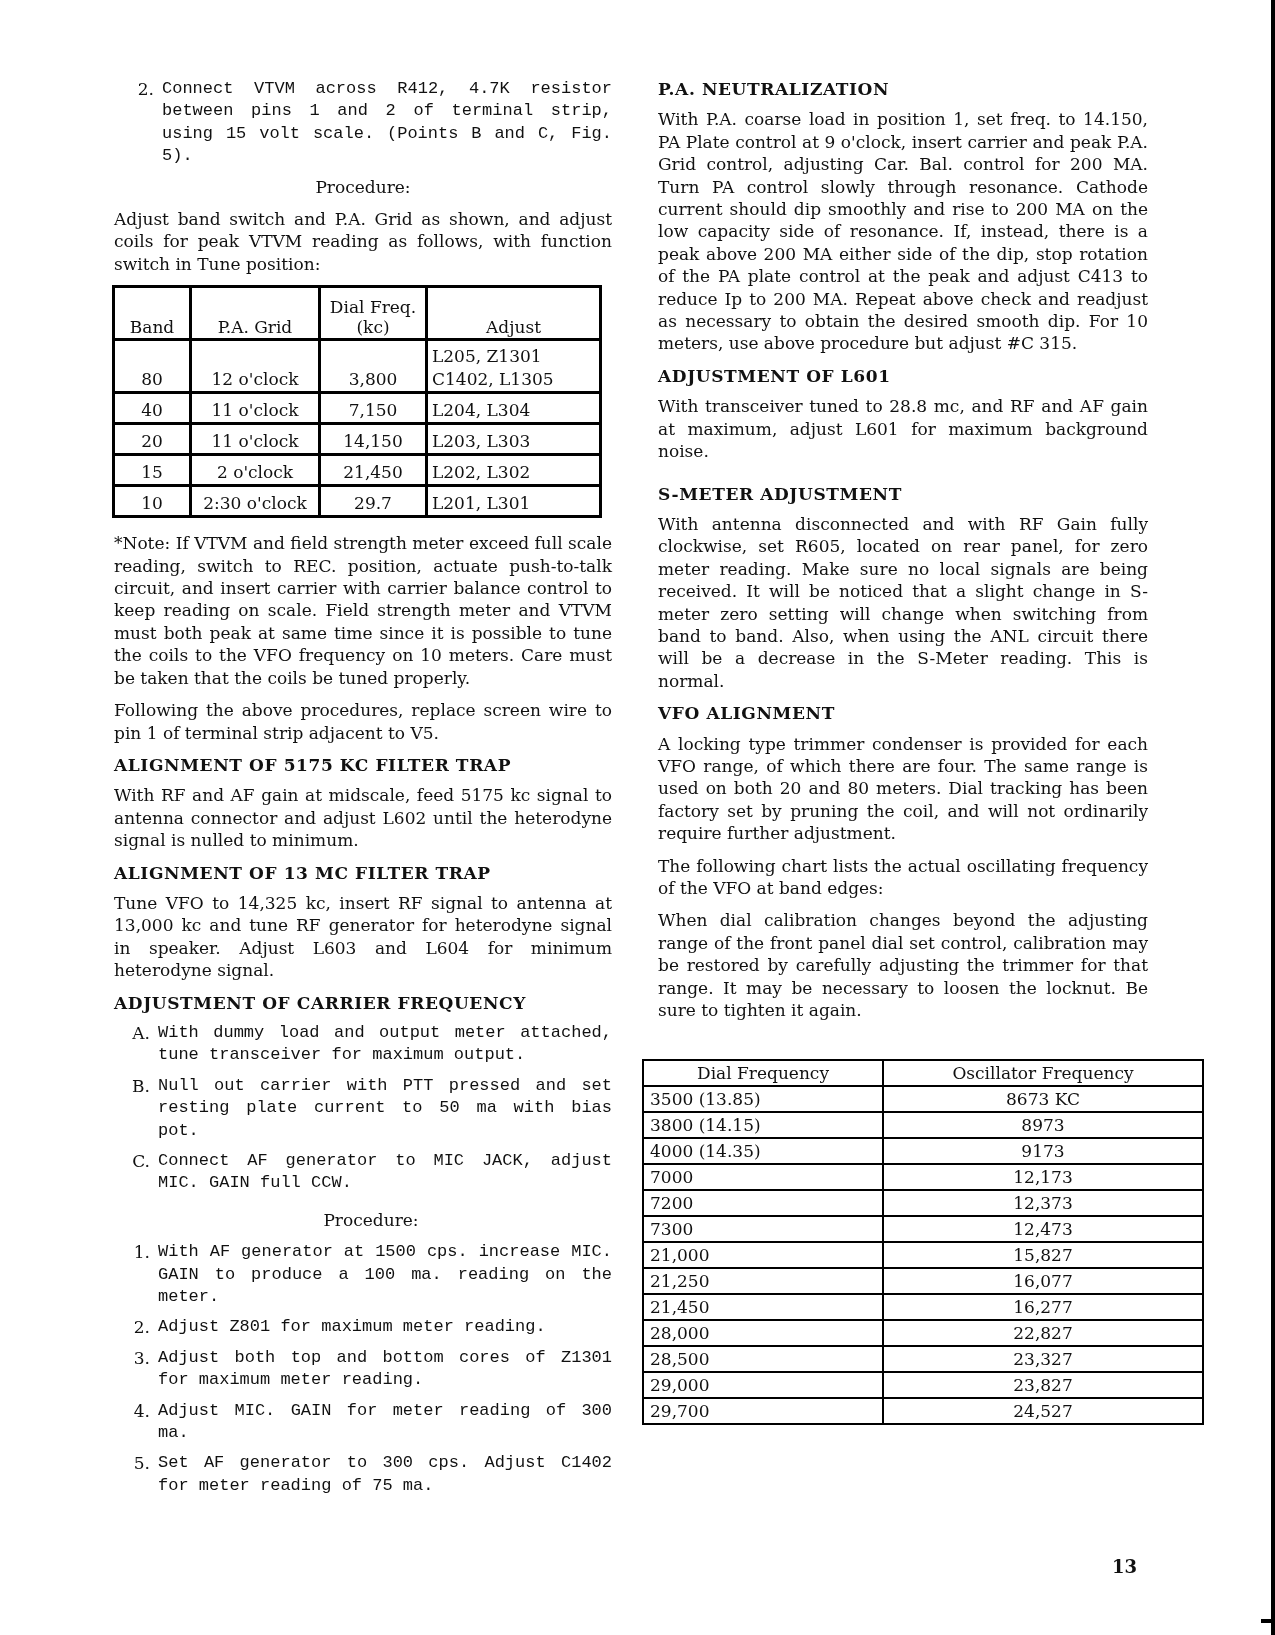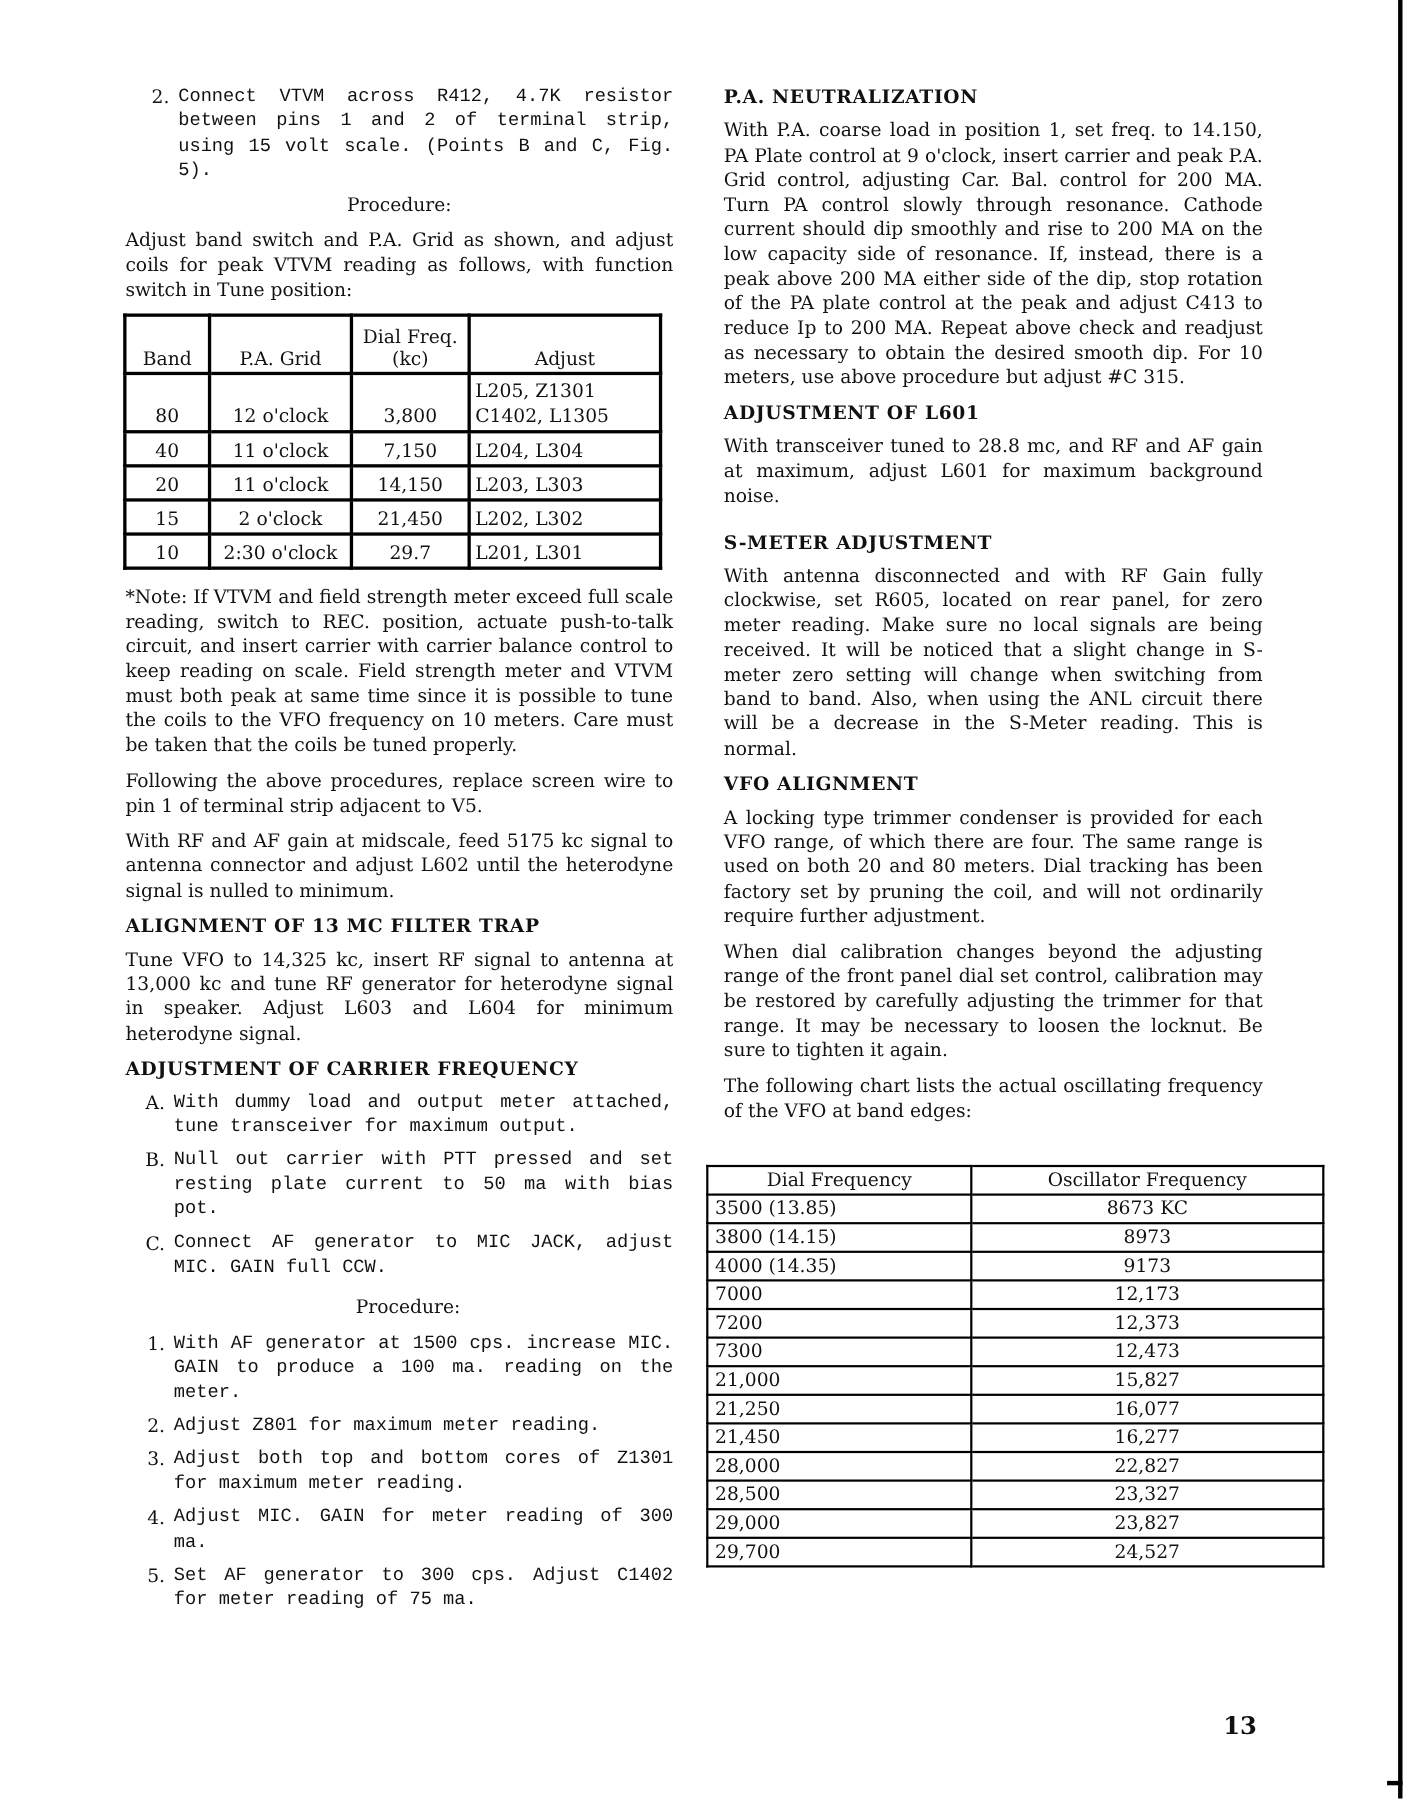--- a/index.html
+++ b/index.html
@@ -50,21 +50,21 @@
     font-size: 17px;
   }
   table.vfo td, table.vfo th {
     border: 2px solid #000; padding: 0 6px; font-weight: normal; height: 24px;
   }
   table.vfo th { text-align: center; }
   table.vfo td.dial { text-align: left; }
   table.vfo td.osc { text-align: center; }
 
   .page-number {
-    position: absolute; left: 1112px; top: 1556px; font-size: 22px; font-weight: bold;
+    position: absolute; left: 1112px; top: 1556px; font-size: 18px; font-weight: bold;
   }
 </style>
 </head>
 <body>
 
 <div class="page-edge"></div>
 <div class="page-edge-bottom"></div>
 
 <div class="col left">
   <div class="numbered" style="margin-left:16px;">
@@ -113,20 +113,21 @@
           <td class="c">2:30 o'clock</td>
           <td class="c">29.7</td>
           <td class="l">L201, L301</td>
         </tr>
       </tbody>
   </table>
 
   <p>*Note: If VTVM and field strength meter exceed full scale reading, switch to REC. position, actuate push-to-talk circuit, and insert carrier with carrier balance control to keep reading on scale. Field strength meter and VTVM must both peak at same time since it is possible to tune the coils to the VFO frequency on 10 meters. Care must be taken that the coils be tuned properly.</p>
   <p>Following the above procedures, replace screen wire to pin 1 of terminal strip adjacent to V5.</p>
 
+  <h3>ALIGNMENT OF 5175 KC FILTER TRAP</h3>
   <p>With RF and AF gain at midscale, feed 5175 kc signal to antenna connector and adjust L602 until the heterodyne signal is nulled to minimum.</p>
 
   <h3>ALIGNMENT OF 13 MC FILTER TRAP</h3>
   <p>Tune VFO to 14,325 kc, insert RF signal to antenna at 13,000 kc and tune RF generator for heterodyne signal in speaker. Adjust L603 and L604 for minimum heterodyne signal.</p>
 
   <h3>ADJUSTMENT OF CARRIER FREQUENCY</h3>
   <div class="indent-list" id="lettered-list">
       <div class="numbered">
         <span class="num">A.</span>
         <span class="txt">With dummy load and output meter attached, tune transceiver for maximum output.</span>
@@ -170,22 +171,22 @@
   <p>With P.A. coarse load in position 1, set freq. to 14.150, PA Plate control at 9 o'clock, insert carrier and peak P.A. Grid control, adjusting Car. Bal. control for 200 MA. Turn PA control slowly through resonance. Cathode current should dip smoothly and rise to 200 MA on the low capacity side of resonance. If, instead, there is a peak above 200 MA either side of the dip, stop rotation of the PA plate control at the peak and adjust C413 to reduce Ip to 200 MA. Repeat above check and readjust as necessary to obtain the desired smooth dip. For 10 meters, use above procedure but adjust #C 315.</p>
 
   <h3>ADJUSTMENT OF L601</h3>
   <p>With transceiver tuned to 28.8 mc, and RF and AF gain at maximum, adjust L601 for maximum background noise.</p>
 
   <h3 style="margin-top:20px">S-METER ADJUSTMENT</h3>
   <p>With antenna disconnected and with RF Gain fully clockwise, set R605, located on rear panel, for zero meter reading. Make sure no local signals are being received. It will be noticed that a slight change in S-meter zero setting will change when switching from band to band. Also, when using the ANL circuit there will be a decrease in the S-Meter reading. This is normal.</p>
 
   <h3>VFO ALIGNMENT</h3>
   <p>A locking type trimmer condenser is provided for each VFO range, of which there are four. The same range is used on both 20 and 80 meters. Dial tracking has been factory set by pruning the coil, and will not ordinarily require further adjustment.</p>
+  <p>The following chart lists the actual oscillating frequency of the VFO at band edges:</p>
   <p>When dial calibration changes beyond the adjusting range of the front panel dial set control, calibration may be restored by carefully adjusting the trimmer for that range. It may be necessary to loosen the locknut. Be sure to tighten it again.</p>
-  <p>The following chart lists the actual oscillating frequency of the VFO at band edges:</p>
 
   <table class="vfo">
     <thead>
       <tr>
         <th style="width:226px">Dial Frequency</th>
         <th>Oscillator Frequency</th>
       </tr>
     </thead>
     <tbody id="vfo-tbody">
         <tr>

